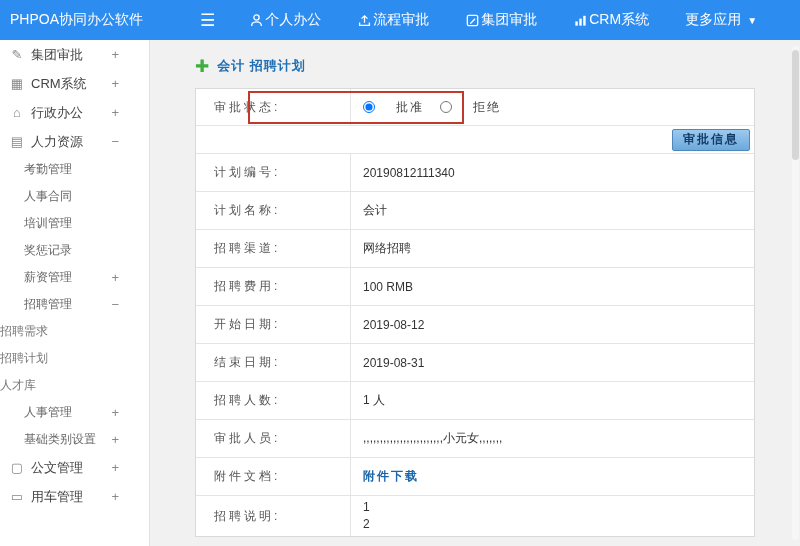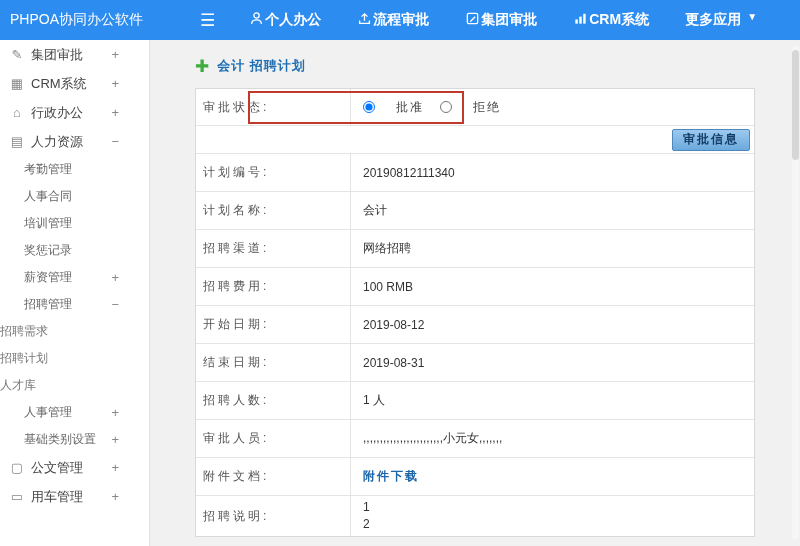--- a/index.html
+++ b/index.html
@@ -5,21 +5,21 @@
   * { margin:0; padding:0; box-sizing:border-box; }
   html,body { width:800px; height:546px; overflow:hidden; }
   body { font-family:"Liberation Sans","DejaVu Sans",sans-serif; background:#f1f1f1; position:relative; }
 
   
   .topbar { position:absolute; top:0; left:0; width:800px; height:40px;
             background:var(--topbar_blue,#2d8cf0); display:flex; align-items:center; color:#fff; z-index:5; }
   .brand { width:150px; padding-left:10px; font-size:14px; white-space:nowrap; }
   .hamburger { margin-left:50px; font-size:17px; cursor:pointer; line-height:1; }
   .topnav { display:flex; align-items:center; margin-left:34px; gap:36px; font-size:14px; }
-  .nav-item { display:flex; align-items:flex-start; gap:1px; cursor:pointer; white-space:nowrap;font-weight:bold; }
+  .nav-item { display:flex; align-items:center; gap:1px; cursor:pointer; white-space:nowrap; }
   .nav-icon svg { display:block; }
   .caret { font-size:10px; margin-left:5px; }
 
   
   .sidebar { position:absolute; top:40px; left:0; width:150px; height:506px;
              background:#fff; border-right:1px solid #e2e2e2; overflow:hidden; }
   .side-item { position:relative; display:flex; align-items:center; cursor:pointer; }
   .side-item.level0 { height:29px; padding-left:10px; color:#444; font-size:13px; }
   .side-item.level1 { height:27px; padding-left:24px; color:#666; font-size:12px; }
   .side-item.level2 { height:27px; color:#777; font-size:12px; }
@@ -29,21 +29,21 @@
   
   .main { position:absolute; top:40px; left:150px; width:640px; height:506px;
           background:#f1f1f1; padding:14px 0 0 45px; }
   .page-title { display:flex; align-items:center; gap:8px; height:24px; margin-bottom:10px; }
   .plus-icon { color:#3fae3f; font-size:17px; font-weight:bold; line-height:1; }
   .page-title-text { color:var(--title_blue,#1f6fb5); font-size:13px; font-weight:bold; letter-spacing:1px; }
 
   .form-table { position:relative; width:560px; background:#fff; border:1px solid #d9d9d9; }
   .t-row { display:flex; border-bottom:1px solid #e4e4e4; }
   .t-row:last-child { border-bottom:none; }
-  .t-label { width:155px; min-width:155px; padding:0 8px 0 7px; border-right:1px solid #e4e4e4;
+  .t-label { width:155px; min-width:155px; padding:0 8px 0 18px; border-right:1px solid #e4e4e4;
              display:flex; align-items:center; color:#555; font-size:12px; letter-spacing:3px; }
   .t-value { flex:1; padding:0 10px 0 12px; display:flex; align-items:center;
              color:#333; font-size:12px; overflow:hidden; white-space:nowrap; }
   .row-approval { height:37px; }
   .row-button { height:28px; justify-content:flex-end; align-items:center; padding-right:4px; }
   .t-row.normal { height:38px; }
   .t-row.tall { height:40px; }
   .t-row.tall .t-value { white-space:pre-line; line-height:17px; }
 
   .radio-opt { display:flex; align-items:center; gap:21px; margin-right:16px;

